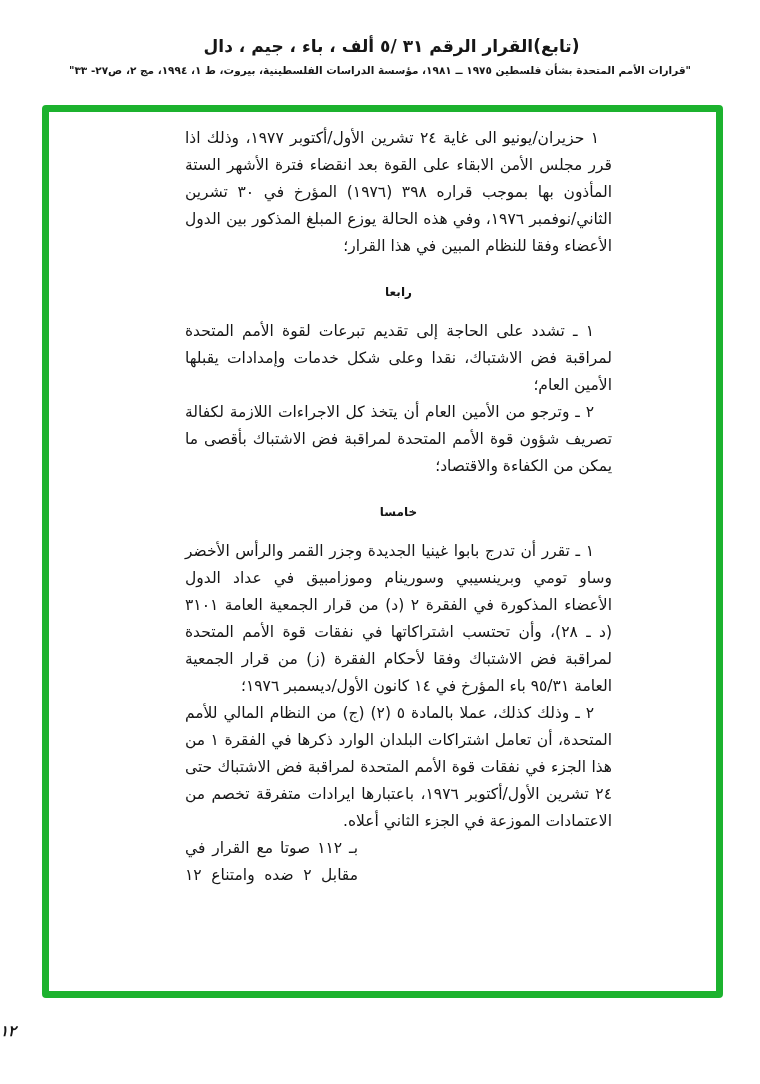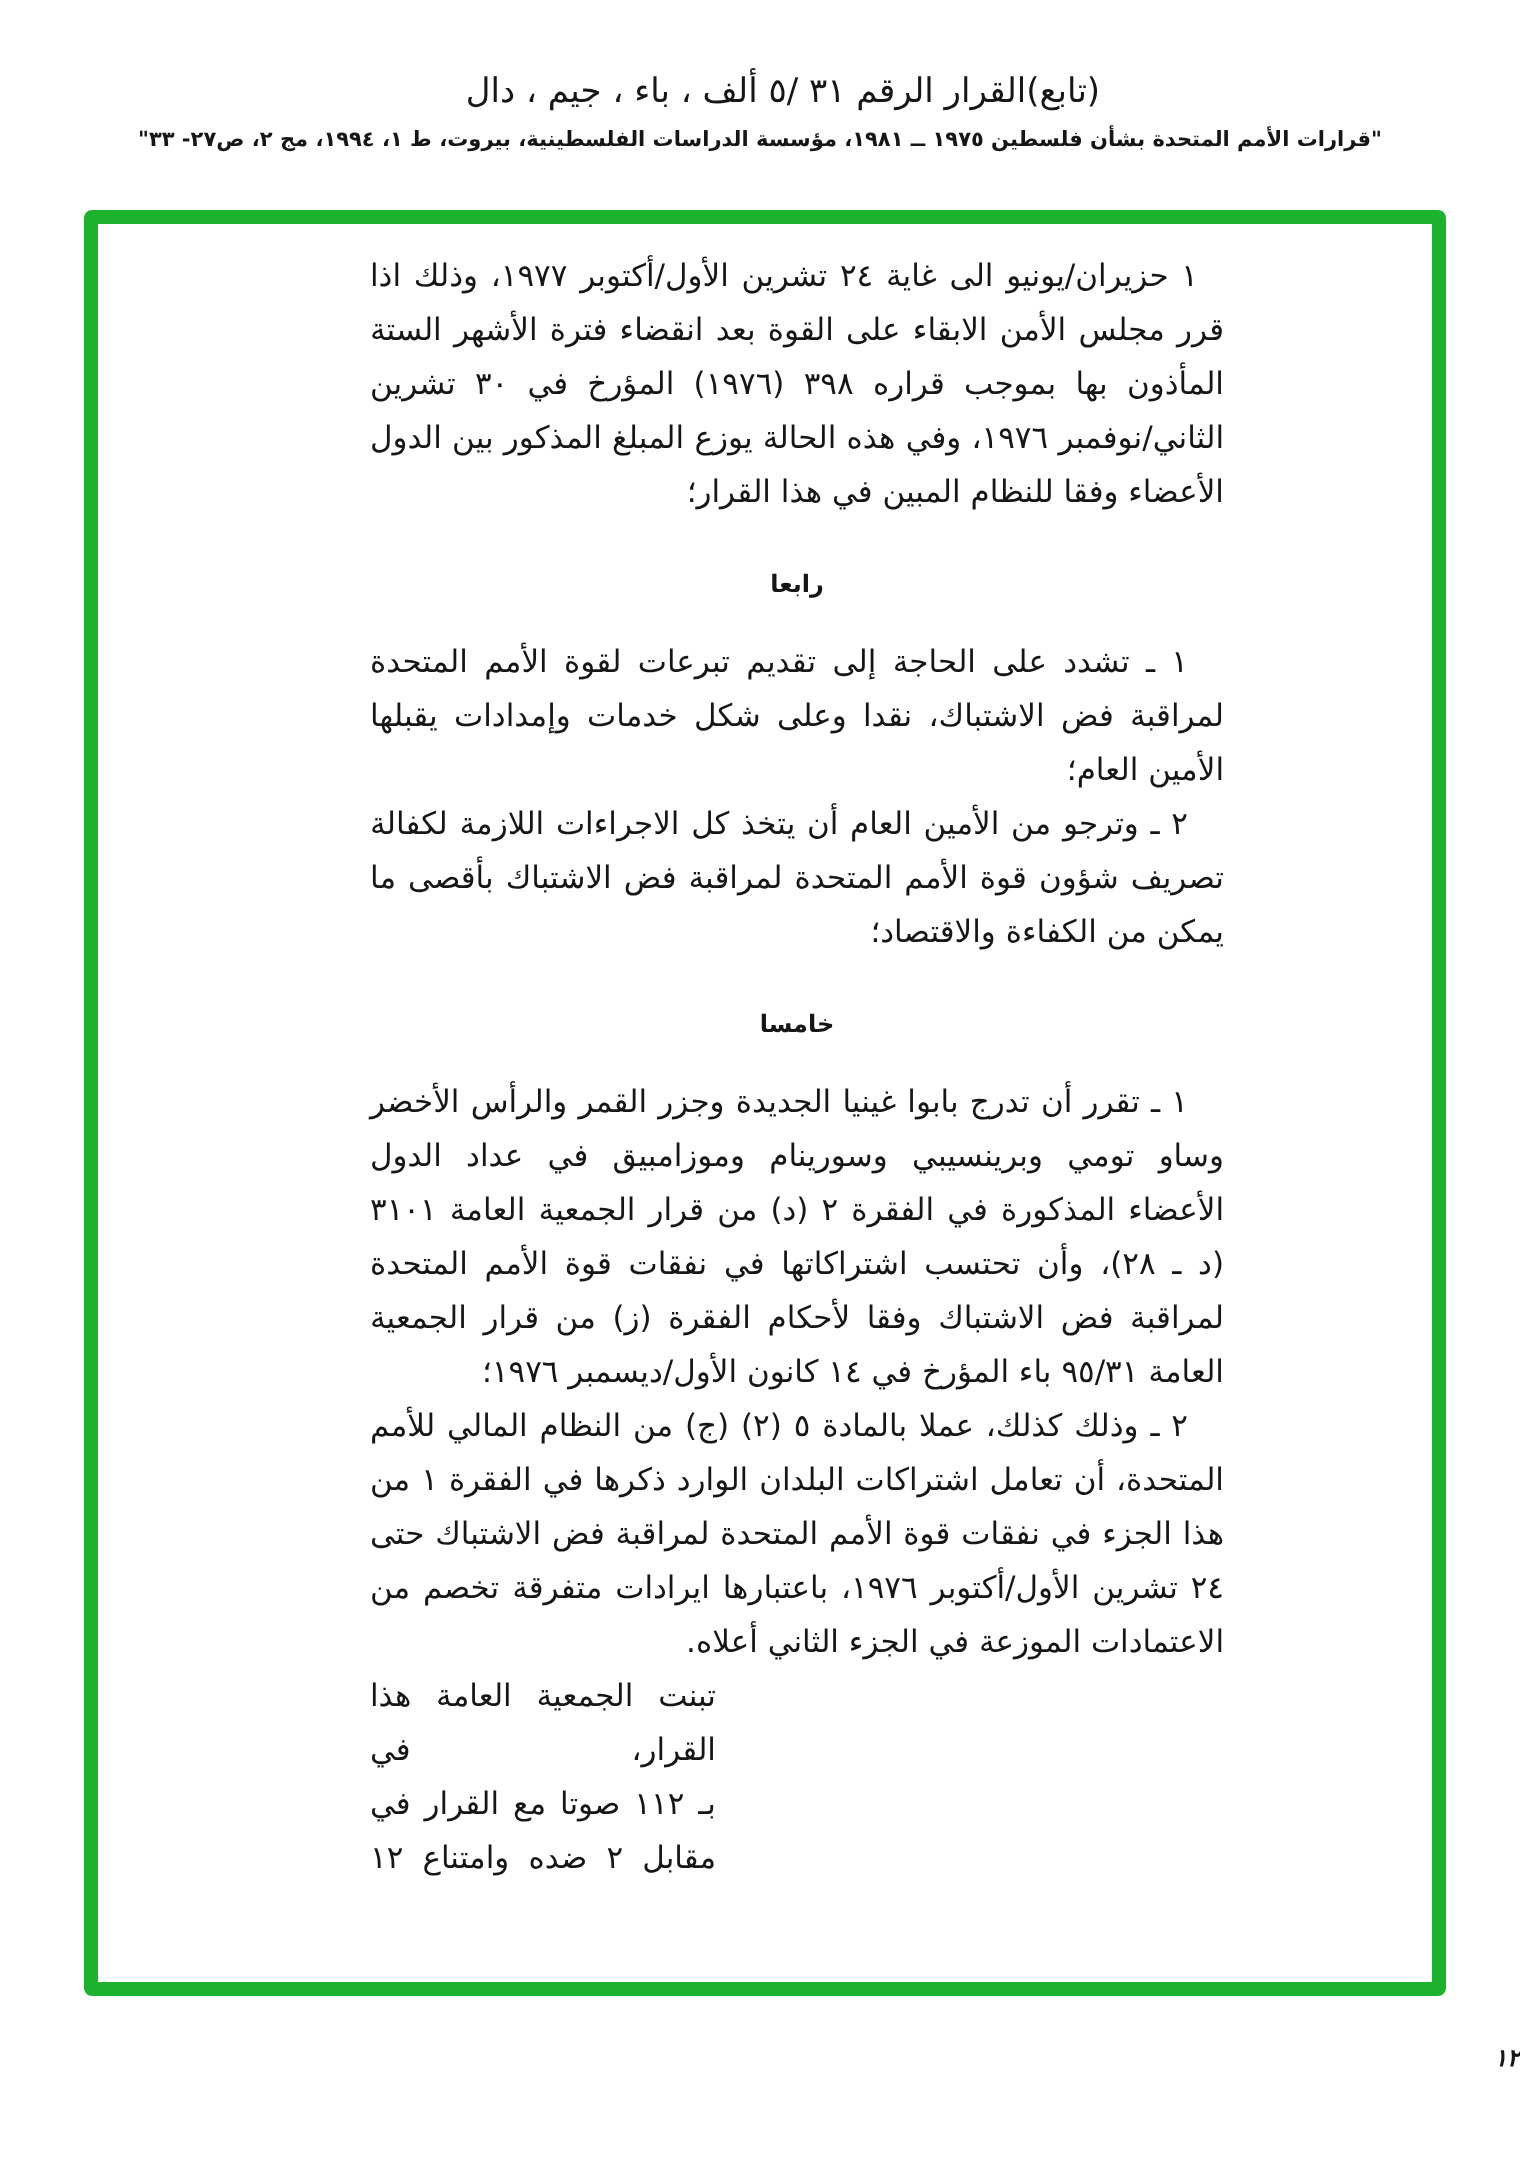--- a/index.html
+++ b/index.html
@@ -2,21 +2,21 @@
 <html lang="ar"><head>
 <meta charset="utf-8">
 <style>
   html,body { margin:0; padding:0; background:#ffffff; }
   .page {
     position:relative; width:760px; height:1084px; background:#ffffff;
     font-family:"DejaVu Sans", sans-serif; color:#161616; overflow:hidden;
   }
   
   .header { position:absolute; top:36px; left:0; width:100%; text-align:center; direction:rtl; }
-  .header-title { font-size:17px; font-weight:400; letter-spacing:0.2px;padding-left:23px; }
+  .header-title { font-size:17px; font-weight:700; letter-spacing:0.2px;padding-left:23px; }
   .header-source { font-size:10.5px; font-weight:700; margin-top:8px; }
   
   .frame {
     position:absolute; left:42px; top:105px; width:667px; height:879px;
     border:7px solid #1cb22e; border-radius:4px; background:#ffffff;
   }
   
   .column {
     position:absolute; left:136px; top:13px; width:427px;
     direction:rtl; text-align:justify; font-size:15.5px; line-height:27px;
@@ -27,22 +27,22 @@
   .section-heading {
     margin:22px 0 16px; text-align:center; font-size:12px; font-weight:700;
     line-height:20px;
   }
   b { font-weight:400; }
   
   .adoption { width:173px; margin-left:0; margin-right:auto; }
   .adoption-line { text-align:justify; text-align-last:justify; line-height:27px; }
   
   .page-number {
-    position:absolute; top:1022px; left:0; width:100%; text-align:right;
-    direction:rtl; font-weight:700; font-size:12px; letter-spacing:4px;font-style:italic;
+    position:absolute; top:1022px; left:0; width:100%; text-align:left;
+    direction:rtl; font-weight:700; font-size:15px; letter-spacing:4px;font-style:italic;
   }
 </style>
 </head>
 <body>
 
 <div class="page" style="color: rgb(22, 22, 22);">
 
   <div class="header">
     <div class="header-title">(تابع)القرار الرقم ٣١ /٥ ألف ، باء ، جيم ، دال</div>
     <div class="header-source">"قرارات الأمم المتحدة بشأن فلسطين ١٩٧٥ ــ ١٩٨١، مؤسسة الدراسات الفلسطينية، بيروت، ط ١، ١٩٩٤، مج ٢، ص٢٧- ٣٣"</div>
@@ -57,21 +57,20 @@
 
       <p class="body-par"><span>١ ـ </span><b>تشدد</b><span> على الحاجة إلى تقديم تبرعات لقوة الأمم المتحدة لمراقبة فض الاشتباك، نقدا وعلى شكل خدمات وإمدادات يقبلها الأمين العام؛</span></p>
       <p class="body-par"><span>٢ ـ </span><b>وترجو</b><span> من الأمين العام أن يتخذ كل الاجراءات اللازمة لكفالة </span><b>تصريف</b><span> شؤون قوة الأمم المتحدة لمراقبة فض الاشتباك بأقصى ما يمكن من الكفاءة والاقتصاد؛</span></p>
 
       <div class="section-heading">خامسا</div>
 
       <p class="body-par"><span>١ ـ </span><b>تقرر</b><span> أن تدرج بابوا غينيا الجديدة وجزر القمر والرأس الأخضر وساو تومي وبرينسيبي وسورينام وموزامبيق في عداد الدول الأعضاء المذكورة في الفقرة ٢ (د) من قرار الجمعية العامة ٣١٠١ (د ـ ٢٨)، وأن تحتسب اشتراكاتها في نفقات قوة الأمم المتحدة لمراقبة فض الاشتباك وفقا لأحكام الفقرة (ز) من قرار الجمعية العامة ٩٥/٣١ باء المؤرخ في ١٤ كانون الأول/ديسمبر ١٩٧٦؛</span></p>
       <p class="body-par"><span>٢ ـ </span><b>وذلك كذلك</b><span>، عملا بالمادة ٥ (٢) (ج) من النظام المالي للأمم المتحدة، أن تعامل اشتراكات البلدان الوارد ذكرها في الفقرة ١ من هذا الجزء في نفقات قوة الأمم المتحدة لمراقبة فض الاشتباك حتى ٢٤ تشرين الأول/أكتوبر ١٩٧٦، باعتبارها ايرادات متفرقة تخصم من الاعتمادات الموزعة في الجزء الثاني أعلاه.</span></p>
 
       <div class="adoption">
-        <div class="adoption-line">تبنت الجمعية العامة هذا القرار، في</div>
         <div class="adoption-line">بـ ١١٢ صوتا مع القرار في</div>
         <div class="adoption-line">مقابل ٢ ضده وامتناع ١٢</div>
       </div>
 
     </div>
   </div>
 
   <div class="page-number">١٢</div>
 
 </div>

